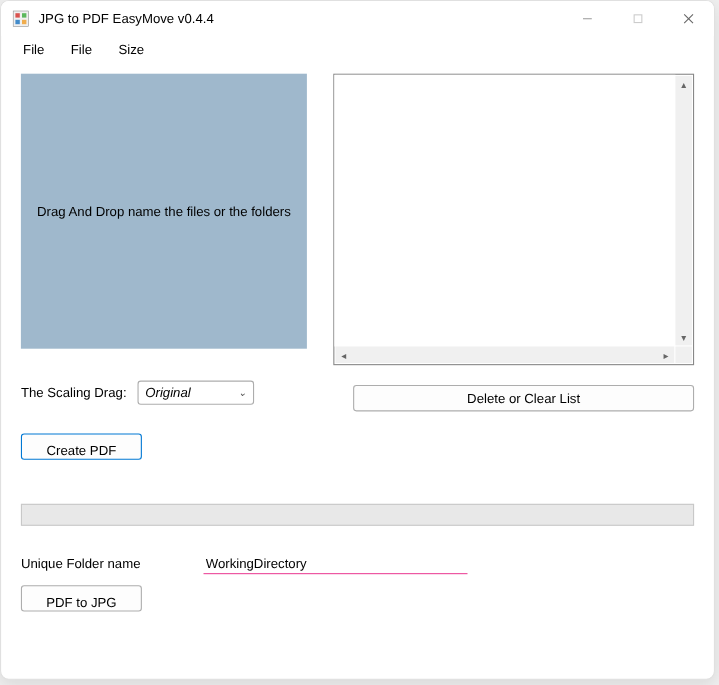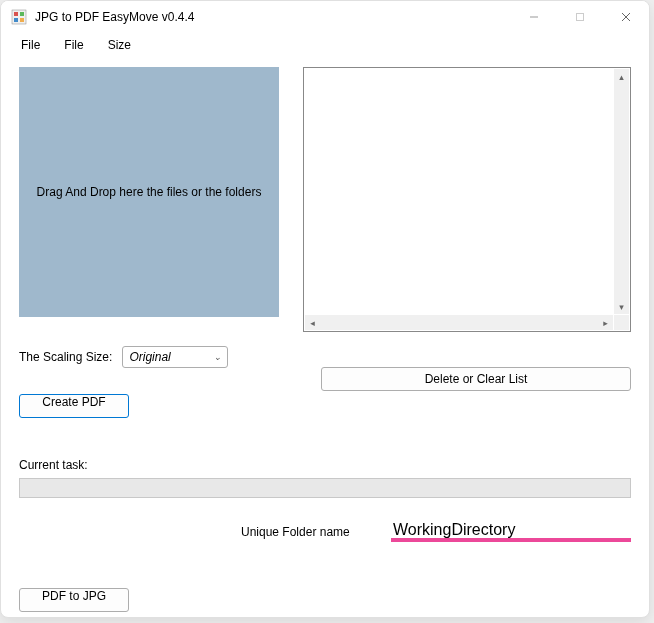--- a/index.html
+++ b/index.html
@@ -158,21 +158,21 @@
     }
     .combo .chev {
       position: absolute;
       right: 6px;
       font-size: 9px;
       color: #555;
     }
     .clear-btn {
       position: absolute;
       left: 320px;
-      top: 310px;
+      top: 293px;
       width: 310px;
       height: 24px;
       border: 1px solid #adadad;
       border-radius: 3px;
       background: #fdfdfd;
       font-size: 12px;
       display: flex;
       align-items: center;
       justify-content: center;
       cursor: default;
@@ -182,21 +182,21 @@
       gap: 30px;
       margin-top: 26px;
     }
     .btn {
       height: 24px;
       border: 1px solid #adadad;
       border-radius: 3px;
       background: #fdfdfd;
       font-size: 12px;
       display: flex;
-      align-items: flex-start;
+      align-items: flex-end;
       justify-content: center;
       cursor: default;
     }
     .btn.primary {
       border-color: #0078d4;
       width: 110px;
     }
     .btn.normal {
       width: 110px;
     }
@@ -211,44 +211,43 @@
       width: 100%;
       height: 20px;
       border: 1px solid #c8c8c8;
       background: #e8e8e8;
     }
     .folder-row {
       display: flex;
       align-items: center;
       gap: 40px;
       margin-top: 24px;
-      justify-content: flex-end;
     }
     .folder-label {
       font-size: 12px;
       width: 110px;
     }
     .folder-input {
       width: 240px;
       height: 20px;
       border: none;
-      border-bottom: 4px solid #ec4899;
-      font-size: 16px;
+      border-bottom: 1px solid #ec4899;
+      font-size: 12px;
       padding: 0 2px;
       outline: none;
       background: transparent;
+      margin-left: 16px;
     }
     .bottom-row {
       display: flex;
       gap: 200px;
       margin-top: 10px;
     }
     .bottom-row .btn {
       width: 110px;
-      margin-top: 36px;
     }
   </style>
 </head>
 <body>
 
 <div class="window">
   <div class="titlebar">
     <span class="app-icon">
       <svg width="16" height="16" viewBox="0 0 16 16">
         <rect x="1" y="1" width="14" height="14" fill="#f0f0f0" stroke="#888" stroke-width="0.5"></rect>
@@ -281,56 +280,55 @@
 
   <div class="menubar">
     <div class="menu-item">File</div>
     <div class="menu-item">File</div>
     <div class="menu-item">Size</div>
   </div>
 
   <div class="content">
     <div class="top-section">
       <div class="drop-zone">
-        <span>Drag And Drop here the files or the folders</span>
+        <span>Drag And Drop name the files or the folders</span>
       </div>
       <div class="list-area">
         <div class="list-inner"></div>
         <div class="scrollbar-v">
           <div class="arrow up">▴</div>
           <div class="arrow down">▾</div>
         </div>
         <div class="scrollbar-h">
           <div class="arrow left">◂</div>
           <div class="arrow right">▸</div>
         </div>
         <div class="scroll-corner"></div>
       </div>
     </div>
 
     <div class="scaling-row">
-      <span class="scaling-label">The Scaling Size:</span>
+      <span class="scaling-label">The Scaling Drag:</span>
       <div class="combo">
         <span>Original</span>
         <span class="chev">⌄</span>
       </div>
     </div>
 
     <div class="clear-btn">
       <span>Delete or Clear List</span>
     </div>
 
     <div class="pdf-buttons">
       <div class="btn primary">
         <span>Create PDF</span>
       </div>
     </div>
 
     <div class="current-task">
-      <div class="task-label">Current task:</div>
       <div class="progress-bar"></div>
     </div>
 
     <div class="folder-row">
       <span class="folder-label">Unique Folder name</span>
       <input class="folder-input" type="text" value="WorkingDirectory" style="">
     </div>
 
     <div class="bottom-row">
       <div class="btn normal">

